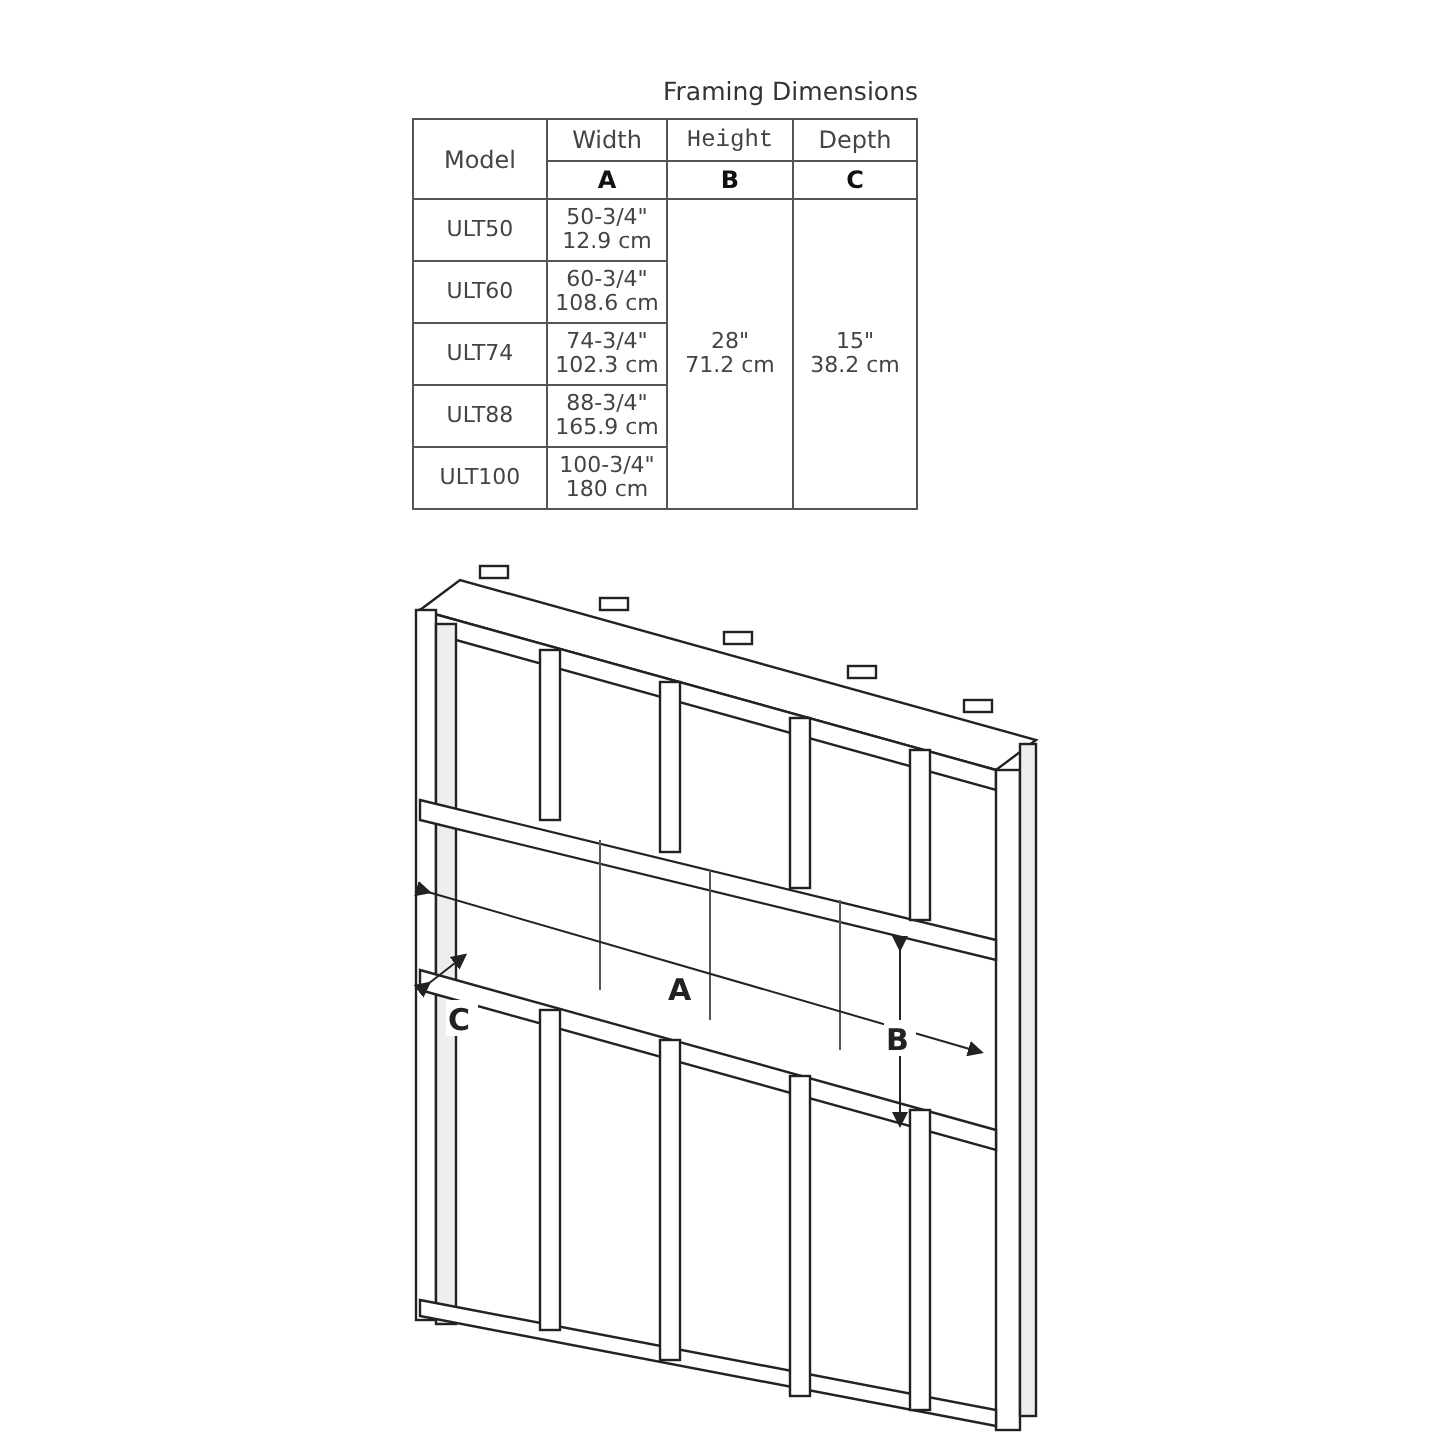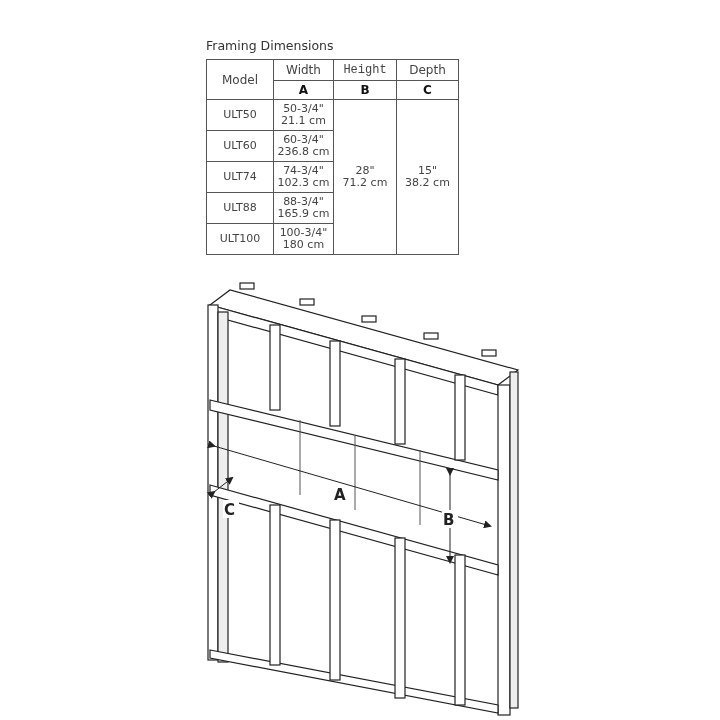--- a/index.html
+++ b/index.html
@@ -1,17 +1,17 @@
 <!DOCTYPE html>
 <html><head>
 <meta charset="utf-8">
 <style>
   html, body { margin:0; padding:0; background:#ffffff; }
   body { width:720px; height:720px; position:relative; overflow:hidden; font-family:"DejaVu Sans", sans-serif; color:#333; }
-  .title { position:absolute; left:206px; width:253px; top:38px; text-align:left; font-size:12.5px; color:#333; }
+  .title { position:absolute; left:206px; width:253px; top:38px; text-align:right; font-size:12.5px; color:#333; }
   table.dims { position:absolute; left:206px; top:59px; border-collapse:collapse; font-size:11px; color:#444; }
   table.dims td, table.dims th { border:1.5px solid #555; text-align:center; padding:0; font-weight:normal; line-height:12px; }
   .h1 { height:20px; font-size:12px; }
   .h2 { height:18px; font-weight:bold !important; font-size:12px; color:#111; font-family:"DejaVu Sans", sans-serif; }
   .row td { height:30px; }
   .c-model { width:66px; }
   .c-w { width:59px; }
   .c-h { width:62px;font-family:Liberation Mono, monospace; }
   .c-d { width:61px; }
   .val span { display:block; }
@@ -33,36 +33,36 @@
   </tr>
   <tr>
     <td class="h2">A</td>
     <td class="h2">B</td>
     <td class="h2">C</td>
   </tr>
   <tr class="row">
     <td>ULT50</td>
     <td class="val">
           <span>50-3/4"</span>
-          <span>21.1 cm</span>
+          <span>12.9 cm</span>
         </td>
     <td class="val" rowspan="5">
           <span>28"</span>
           <span>71.2 cm</span>
         </td>
     <td class="val" rowspan="5">
           <span>15"</span>
           <span>38.2 cm</span>
         </td>
   </tr>
   <tr class="row">
     <td>ULT60</td>
     <td class="val">
           <span>60-3/4"</span>
-          <span>236.8 cm</span>
+          <span>108.6 cm</span>
         </td>
   </tr>
   <tr class="row">
     <td>ULT74</td>
     <td class="val">
           <span>74-3/4"</span>
           <span>102.3 cm</span>
         </td>
   </tr>
   <tr class="row">

